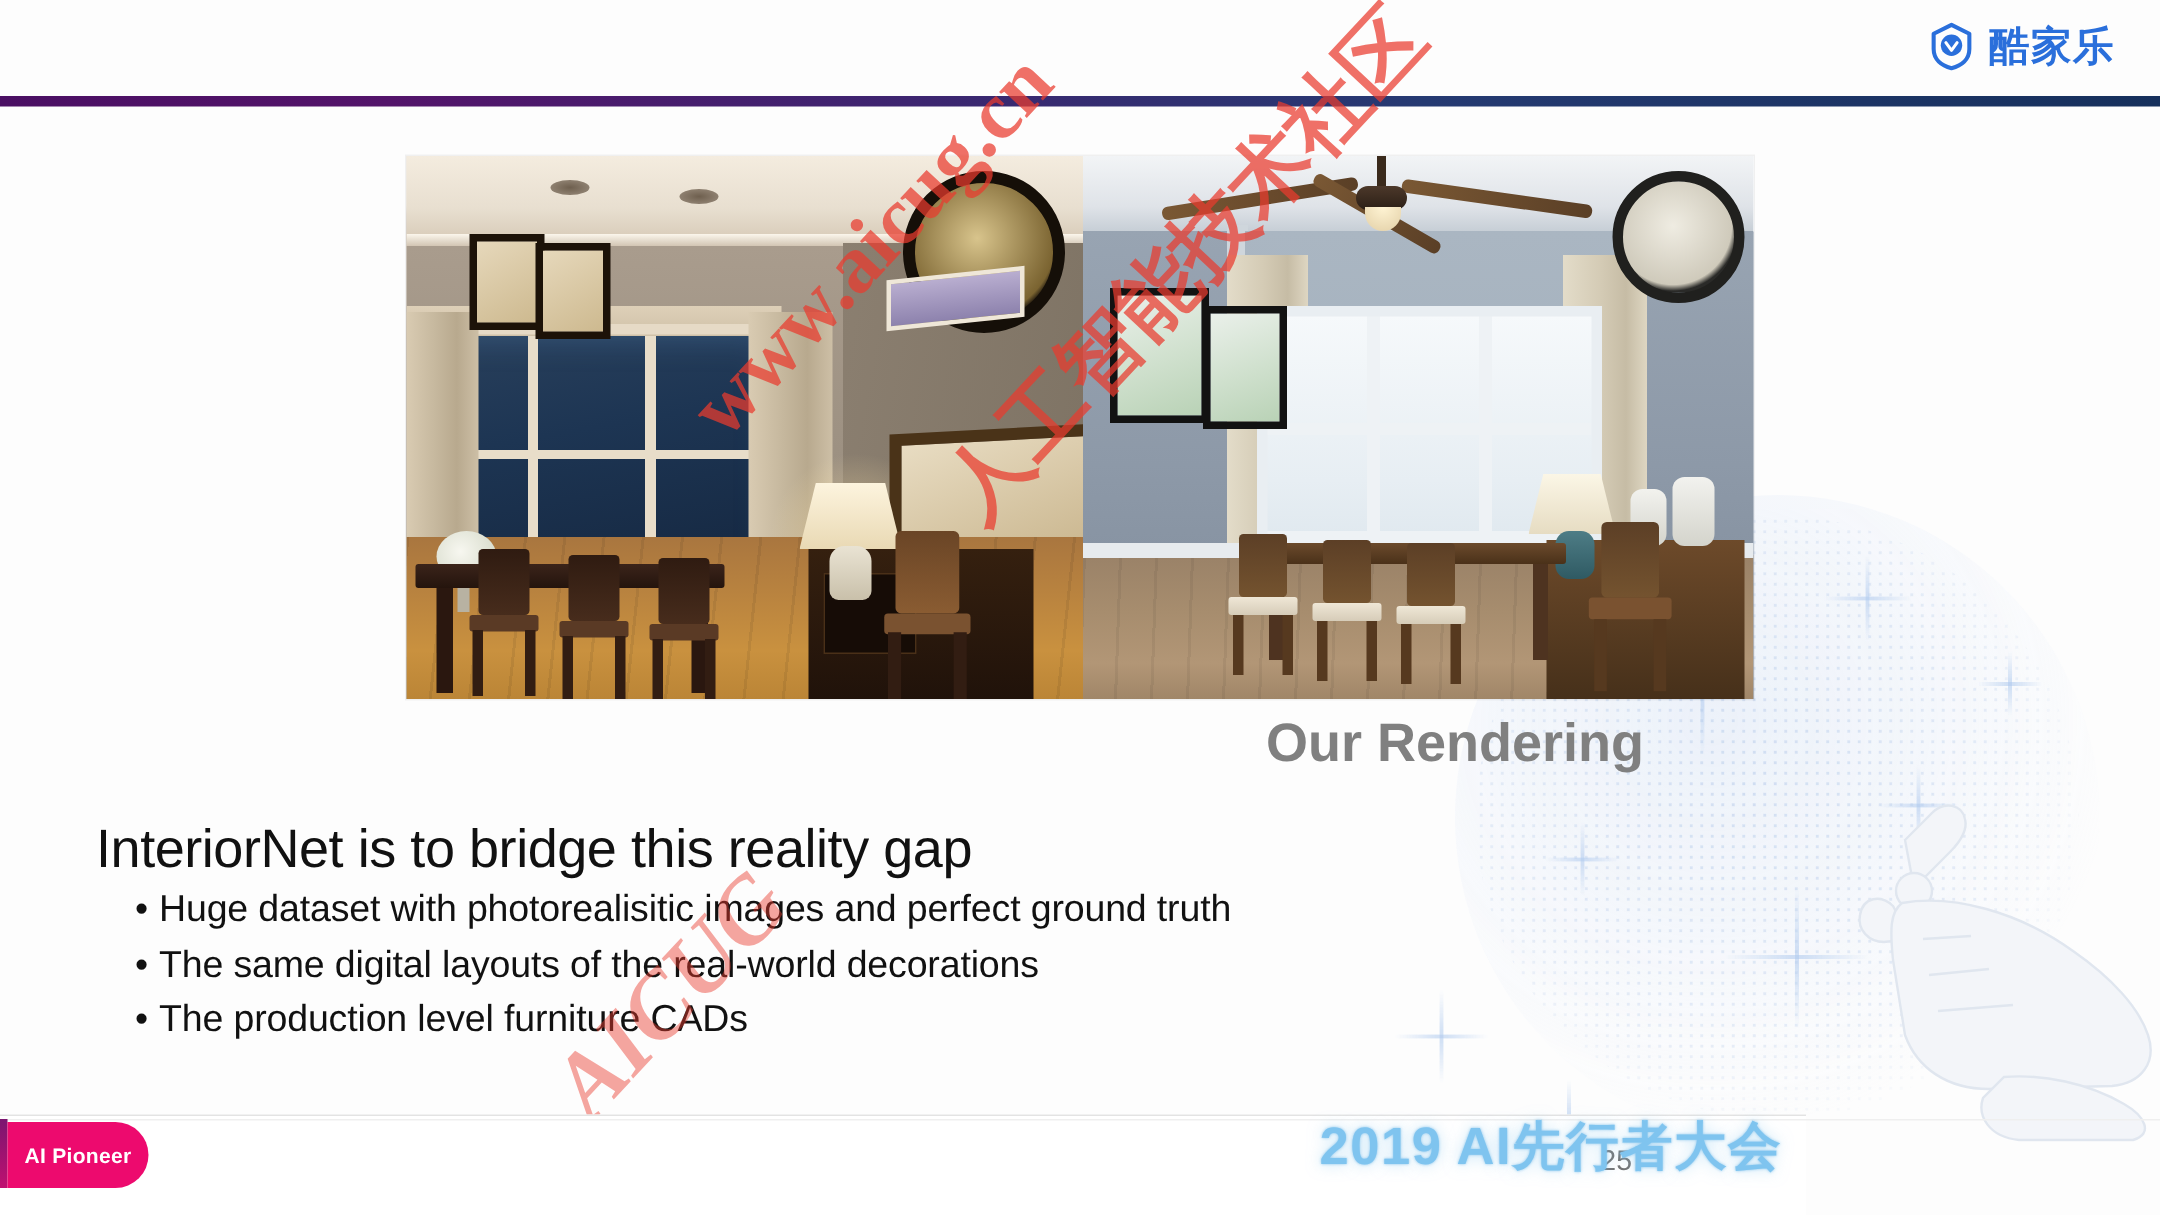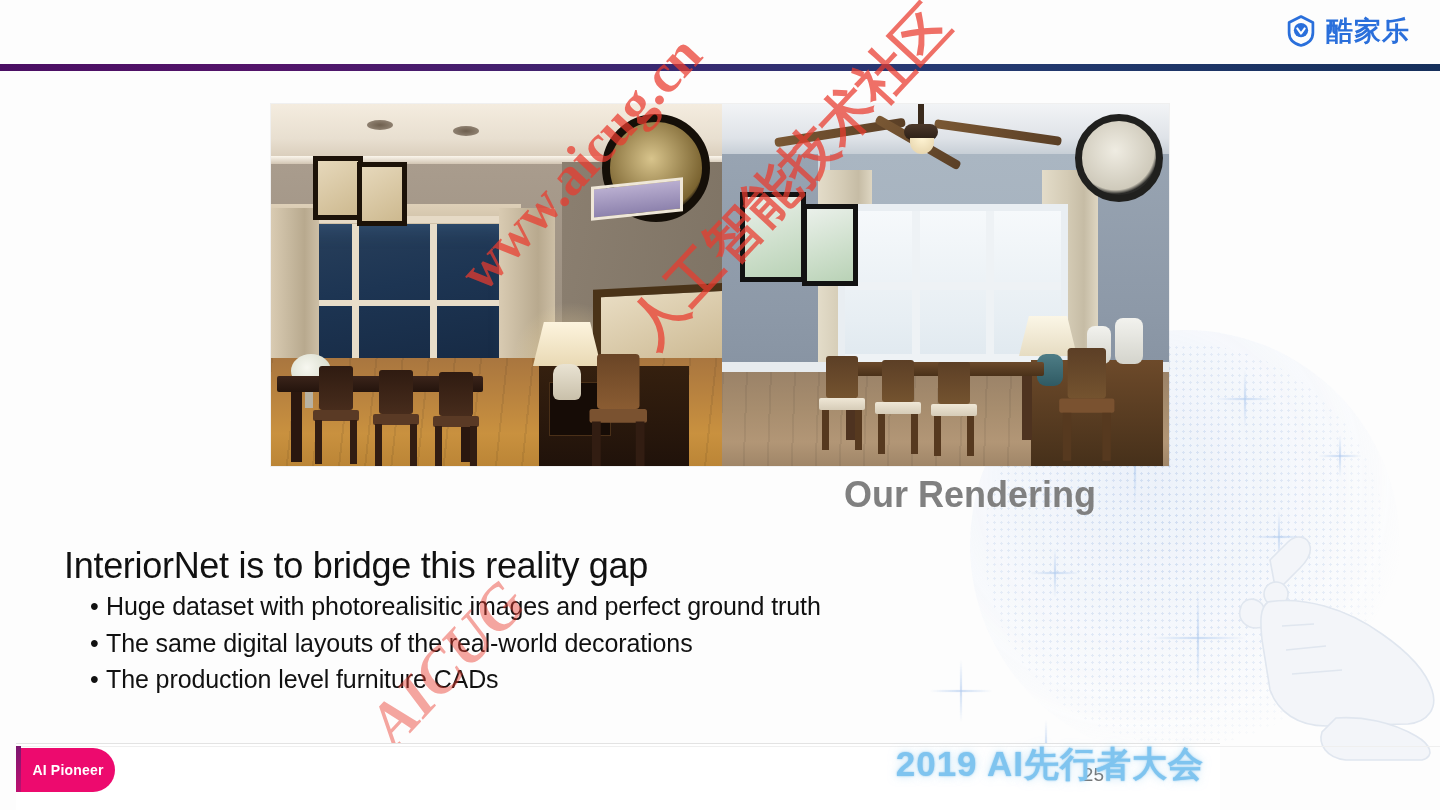--- a/index.html
+++ b/index.html
@@ -221,21 +221,21 @@
     left:640px;top:300px;font-size:55px;font-weight:700;opacity:.72;
     transform:rotate(-47deg);transform-origin:left center;
   }
   .wm-aicug{
     left:380px;top:700px;font-size:62px;font-style:italic;font-weight:700;opacity:.45;
     transform:rotate(-47deg);transform-origin:left center;
     font-family:"Liberation Serif","DejaVu Serif",serif;
   }
 
   
-  .footer{position:absolute;left:16px;bottom:0;width:1204px;height:66px;background:#ffffff;
+  .footer{position:absolute;left:0;bottom:0;width:1204px;height:66px;background:#ffffff;
     border-top:1px solid #e3e3e3;}
   .footer-shadowline{position:absolute;left:0;top:2px;width:1440px;height:1px;background:#efefef;}
   .edge-bar{position:absolute;left:0;bottom:18px;width:5px;height:46px;
     background:linear-gradient(180deg,#7b1670,#c01070);}
   .ai-pioneer{
     position:absolute;left:5px;bottom:18px;height:44px;width:94px;
     background:#ed0a6e;border-radius:0 24px 24px 0;
     display:flex;align-items:center;justify-content:center;
     color:#fff;font-size:14px;font-weight:600;letter-spacing:.2px;
   }

